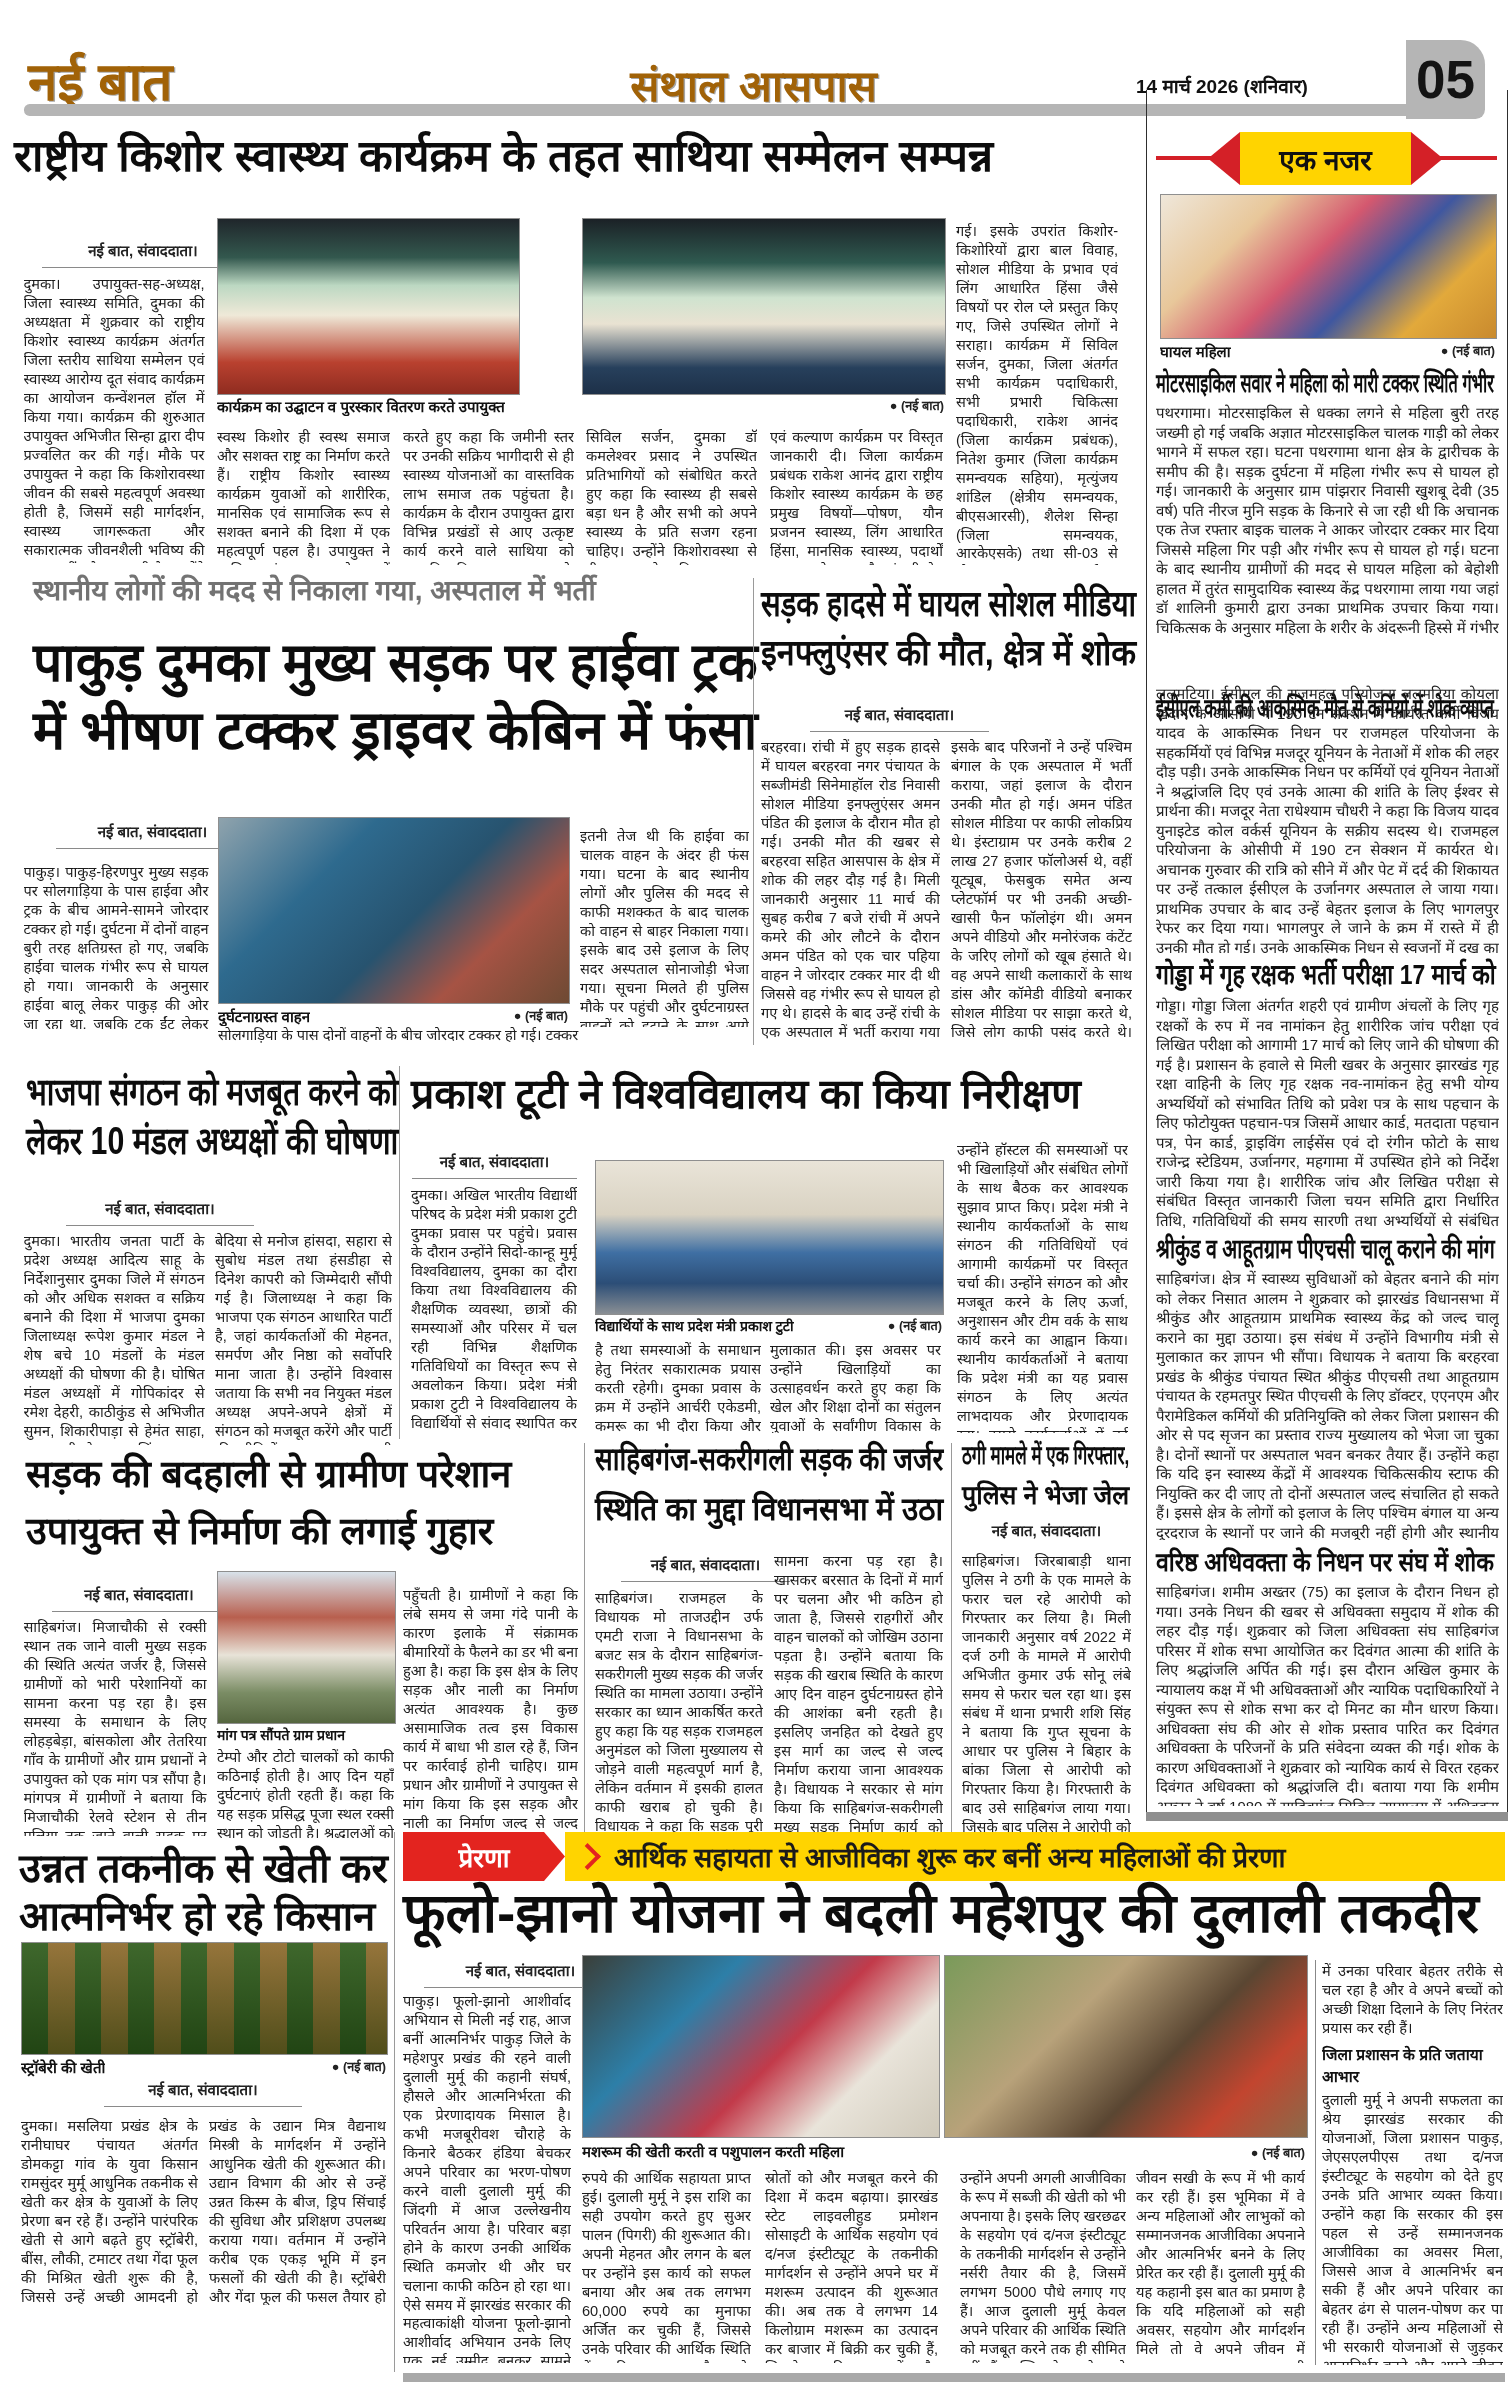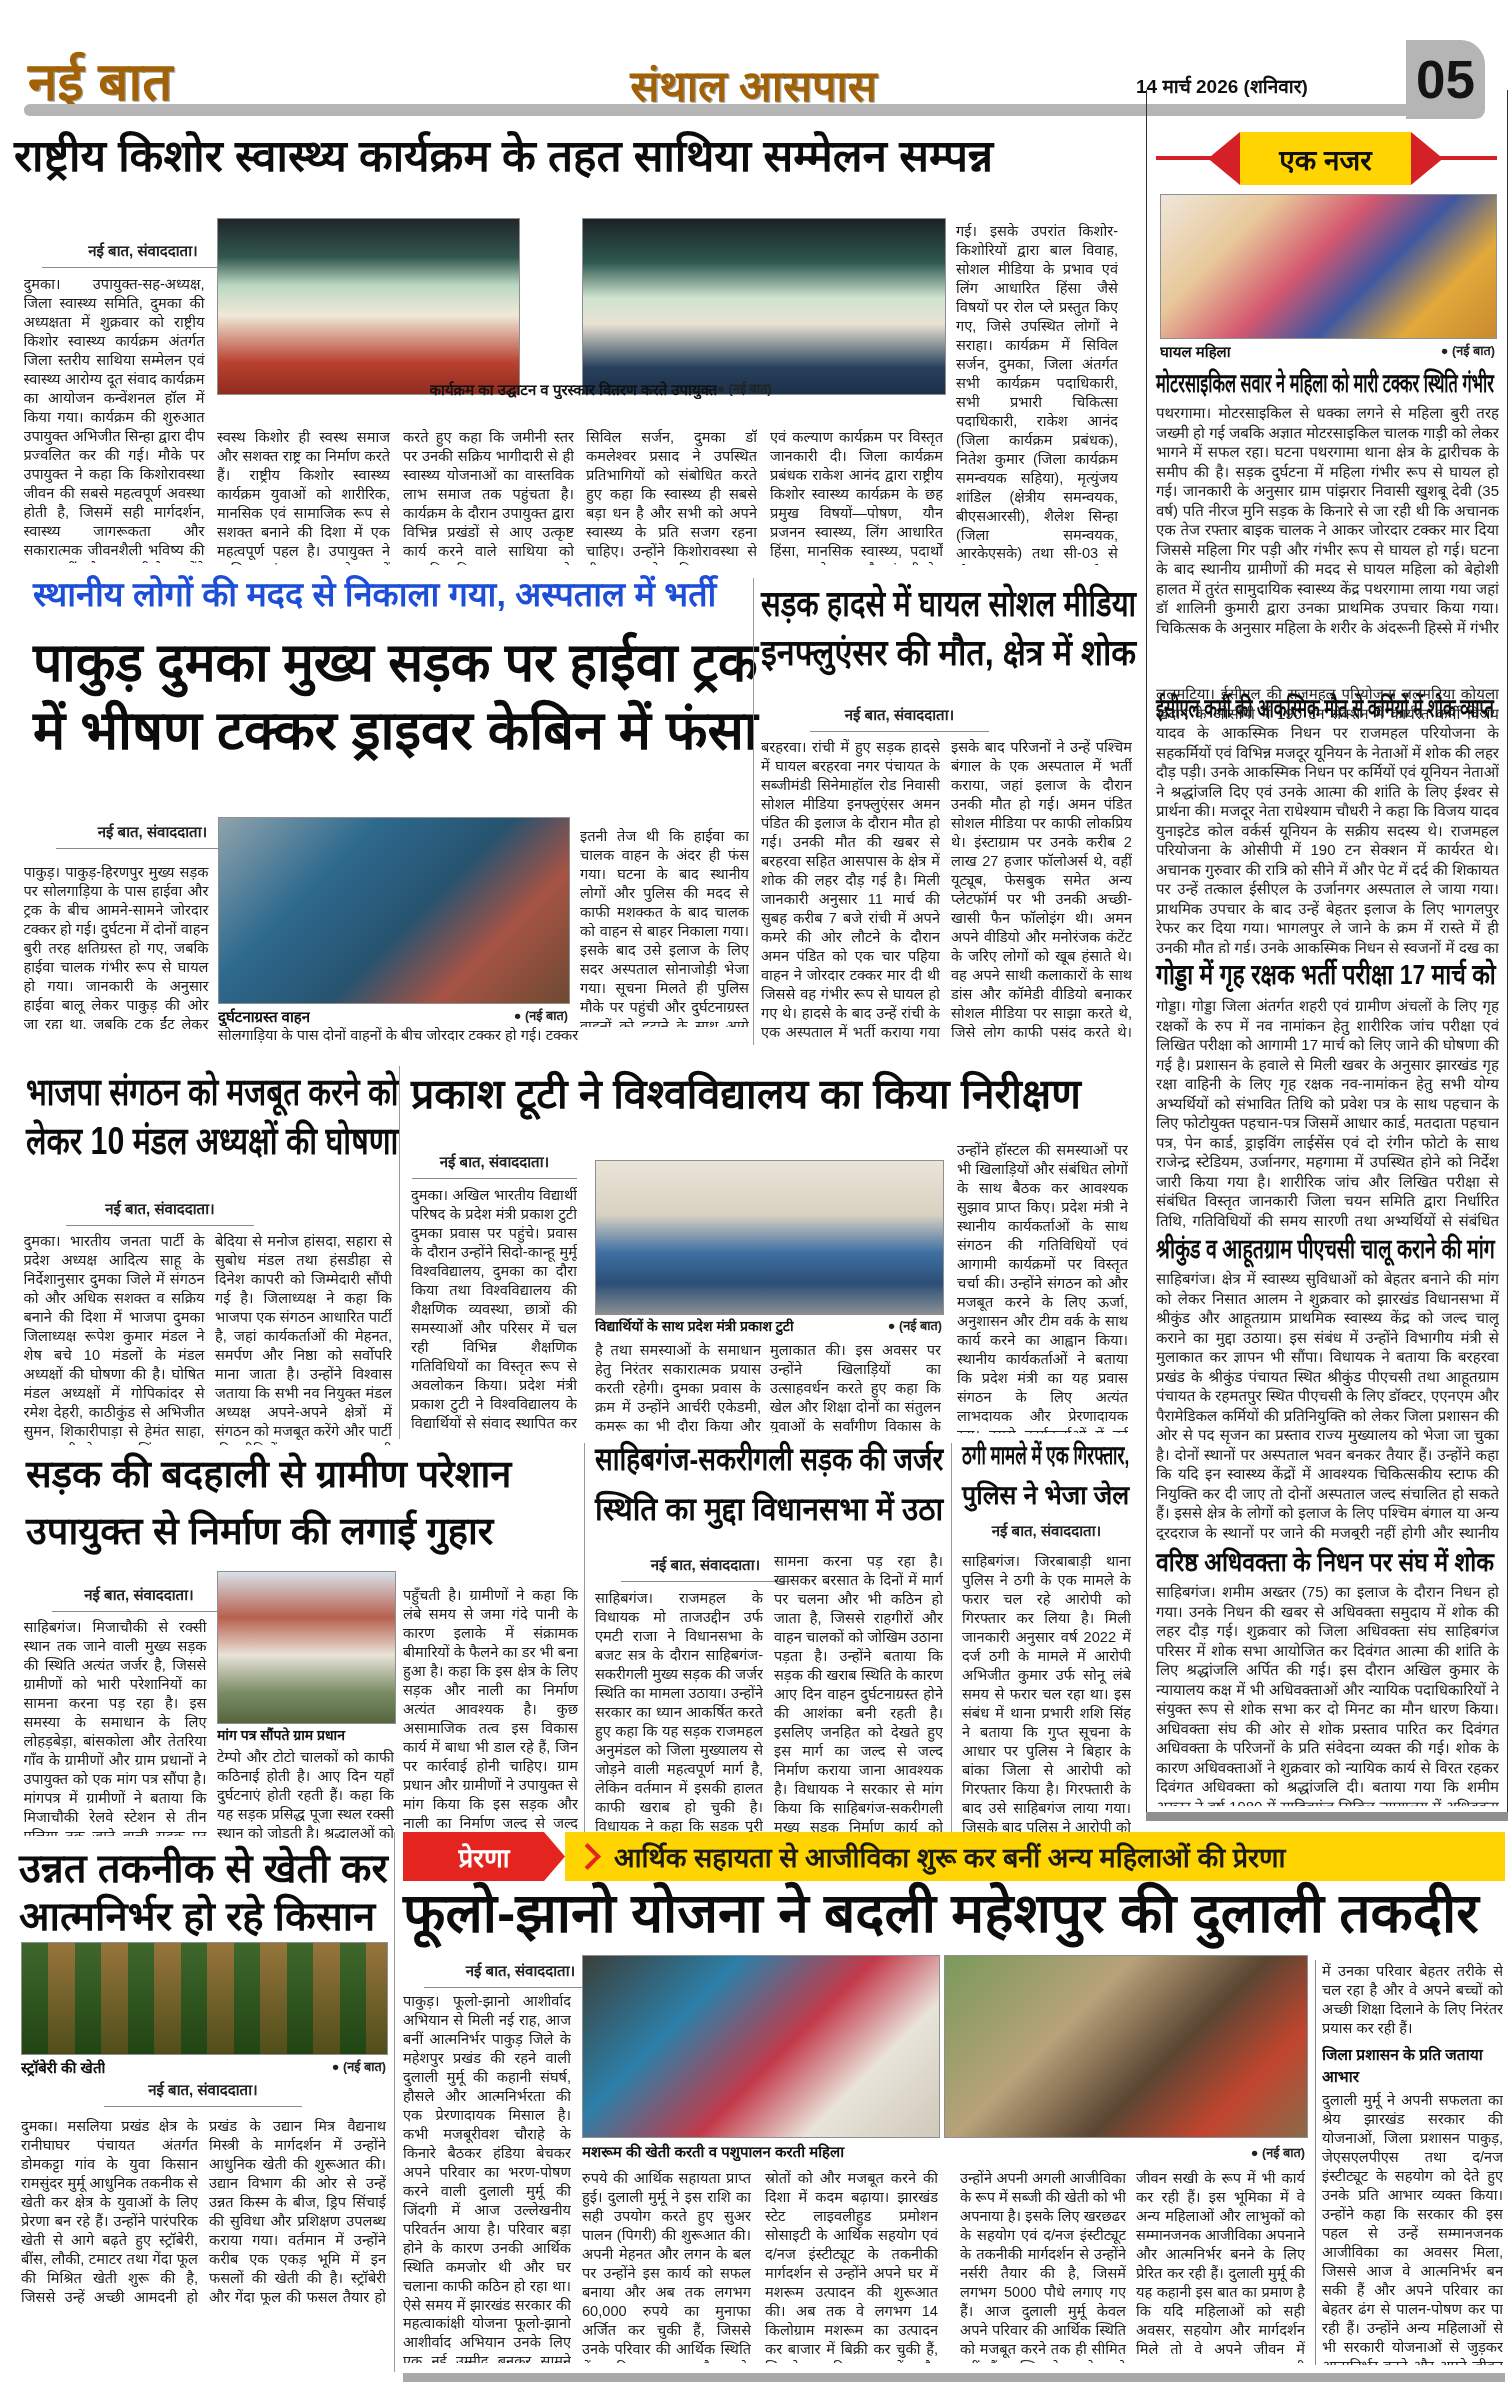--- a/index.html
+++ b/index.html
@@ -37,32 +37,32 @@
   <div class="abs masthead" style="left:28px;top:43px;font-size:53px;">नई बात</div>
   <div class="abs masthead" style="left:565px;top:55px;width:377px;text-align:center;font-size:43px;">संथाल आसपास</div>
   <div class="abs" style="left:1136px;top:73px;width:202px;font-size:19px;font-weight:700;">14 मार्च 2026 (शनिवार)</div>
   <div class="bar" style="left:23.5px;top:104px;width:1382px;height:12.2px;border-radius:5.6px 0 0 5.6px;"></div>
   <div class="abs" style="left:1406px;top:40px;width:79px;height:79px;background:#b5b5b5;border-radius:0 24.5px 9.4px 0;display:flex;align-items:center;justify-content:center;font-size:53px;font-weight:800;color:#141414;">05</div>
 
   <div class="abs hlwrap" style="left:14px;top:132px;width:1090px;font-size:44px;"><span class="fitline" style="transform: none;">राष्ट्रीय किशोर स्वास्थ्य कार्यक्रम के तहत साथिया सम्मेलन सम्पन्न</span></div>
   <div class="abs byline" style="left:42px;top:240px;width:202px;">नई बात, संवाददाता।</div>
   <div class="photo ph-conf1" style="left:217px;top:218px;width:301px;height:175px;"></div>
   <div class="photo ph-conf2" style="left:582px;top:218px;width:362px;height:175px;"></div>
-  <div class="abs" style="left:217px;top:379px;width:727px;display:flex;justify-content:center;margin-left:20px;">
+  <div class="abs" style="left:217px;top:396px;width:727px;display:flex;justify-content:space-between;">
     <span class="caption">कार्यक्रम का उद्घाटन व पुरस्कार वितरण करते उपायुक्त</span>
     <span class="credit">● (नई बात)</span>
   </div>
   <div class="abs col" style="left:23.5px;top:275px;width:181px;height:288px;">दुमका। उपायुक्त-सह-अध्यक्ष, जिला स्वास्थ्य समिति, दुमका की अध्यक्षता में शुक्रवार को राष्ट्रीय किशोर स्वास्थ्य कार्यक्रम अंतर्गत जिला स्तरीय साथिया सम्मेलन एवं स्वास्थ्य आरोग्य दूत संवाद कार्यक्रम का आयोजन कन्वेंशनल हॉल में किया गया। कार्यक्रम की शुरुआत उपायुक्त अभिजीत सिन्हा द्वारा दीप प्रज्वलित कर की गई। मौके पर उपायुक्त ने कहा कि किशोरावस्था जीवन की सबसे महत्वपूर्ण अवस्था होती है, जिसमें सही मार्गदर्शन, स्वास्थ्य जागरूकता और सकारात्मक जीवनशैली भविष्य की मजबूत नींव तैयार करती है। उन्होंने कहा कि</div>
   <div class="abs col" style="left:217px;top:428px;width:173px;height:137px;">स्वस्थ किशोर ही स्वस्थ समाज और सशक्त राष्ट्र का निर्माण करते हैं। राष्ट्रीय किशोर स्वास्थ्य कार्यक्रम युवाओं को शारीरिक, मानसिक एवं सामाजिक रूप से सशक्त बनाने की दिशा में एक महत्वपूर्ण पहल है। उपायुक्त ने साथिया एवं स्वास्थ्य आरोग्य दूतों की भूमिका की सराहना</div>
   <div class="abs col" style="left:403px;top:428px;width:171px;height:137px;">करते हुए कहा कि जमीनी स्तर पर उनकी सक्रिय भागीदारी से ही स्वास्थ्य योजनाओं का वास्तविक लाभ समाज तक पहुंचता है। कार्यक्रम के दौरान उपायुक्त द्वारा विभिन्न प्रखंडों से आए उत्कृष्ट कार्य करने वाले साथिया को सम्मानित किया गया तथा उनके कार्यों की प्रशंसा की गई।</div>
   <div class="abs col" style="left:586px;top:428px;width:171px;height:137px;">सिविल सर्जन, दुमका डॉ कमलेश्वर प्रसाद ने उपस्थित प्रतिभागियों को संबोधित करते हुए कहा कि स्वास्थ्य ही सबसे बड़ा धन है और सभी को अपने स्वास्थ्य के प्रति सजग रहना चाहिए। उन्होंने किशोरावस्था से ही स्वास्थ्य के प्रति जागरूकता अपनाने पर बल दिया तथा विद्यालय स्वास्थ्य</div>
   <div class="abs col" style="left:770px;top:428px;width:173px;height:137px;">एवं कल्याण कार्यक्रम पर विस्तृत जानकारी दी। जिला कार्यक्रम प्रबंधक राकेश आनंद द्वारा राष्ट्रीय किशोर स्वास्थ्य कार्यक्रम के छह प्रमुख विषयों—पोषण, यौन प्रजनन स्वास्थ्य, लिंग आधारित हिंसा, मानसिक स्वास्थ्य, पदार्थों का दुरुपयोग तथा गैर संचारी रोग—पर संक्षिप्त जानकारी दी</div>
   <div class="abs col" style="left:956px;top:222px;width:162px;height:343px;">गई। इसके उपरांत किशोर-किशोरियों द्वारा बाल विवाह, सोशल मीडिया के प्रभाव एवं लिंग आधारित हिंसा जैसे विषयों पर रोल प्ले प्रस्तुत किए गए, जिसे उपस्थित लोगों ने सराहा। कार्यक्रम में सिविल सर्जन, दुमका, जिला अंतर्गत सभी कार्यक्रम पदाधिकारी, सभी प्रभारी चिकित्सा पदाधिकारी, राकेश आनंद (जिला कार्यक्रम प्रबंधक), नितेश कुमार (जिला कार्यक्रम समन्वयक सहिया), मृत्युंजय शांडिल (क्षेत्रीय समन्वयक, बीएसआरसी), शैलेश सिन्हा (जिला समन्वयक, आरकेएसके) तथा सी-03 से गौरव झा (कार्यक्रम पदाधिकारी) सहित अन्य संबंधित पदाधिकारी उपस्थित रहे।</div>
 
-  <div class="abs hlwrap" style="left:33px;top:576px;width:720px;font-size:34px;color:#1d4ed8;"><span class="fitline" style="transform: none;">स्थानीय लोगों की मदद से निकाला गया, अस्पताल में भर्ती</span></div>
+  <div class="abs hlwrap" style="left:33px;top:576px;width:720px;font-size:28px;color:#737373;"><span class="fitline" style="transform: none;">स्थानीय लोगों की मदद से निकाला गया, अस्पताल में भर्ती</span></div>
   <div class="abs hlwrap" style="left:33px;top:629px;width:720px;font-size:54px;line-height:1.25;">
     <span class="hl"><span class="fitline" style="transform: scaleX(0.955914);">पाकुड़ दुमका मुख्य सड़क पर हाईवा ट्रक</span></span>
     <span class="hl"><span class="fitline" style="transform: scaleX(0.997027);">में भीषण टक्कर ड्राइवर केबिन में फंसा</span></span>
   </div>
   <div class="abs byline" style="left:56px;top:821px;width:193px;">नई बात, संवाददाता।</div>
   <div class="abs col" style="left:23.5px;top:863px;width:185px;height:166px;">पाकुड़। पाकुड़-हिरणपुर मुख्य सड़क पर सोलगाड़िया के पास हाईवा और ट्रक के बीच आमने-सामने जोरदार टक्कर हो गई। दुर्घटना में दोनों वाहन बुरी तरह क्षतिग्रस्त हो गए, जबकि हाईवा चालक गंभीर रूप से घायल हो गया। जानकारी के अनुसार हाईवा बालू लेकर पाकुड़ की ओर जा रहा था, जबकि ट्रक ईंट लेकर हिरणपुर की ओर जा रहा था। इसी दौरान</div>
   <div class="photo ph-truck" style="left:218px;top:817px;width:350px;height:185px;"></div>
   <div class="abs" style="left:218px;top:1006px;width:350px;display:flex;justify-content:space-between;">
     <span class="caption">दुर्घटनाग्रस्त वाहन</span>
     <span class="credit">● (नई बात)</span>

